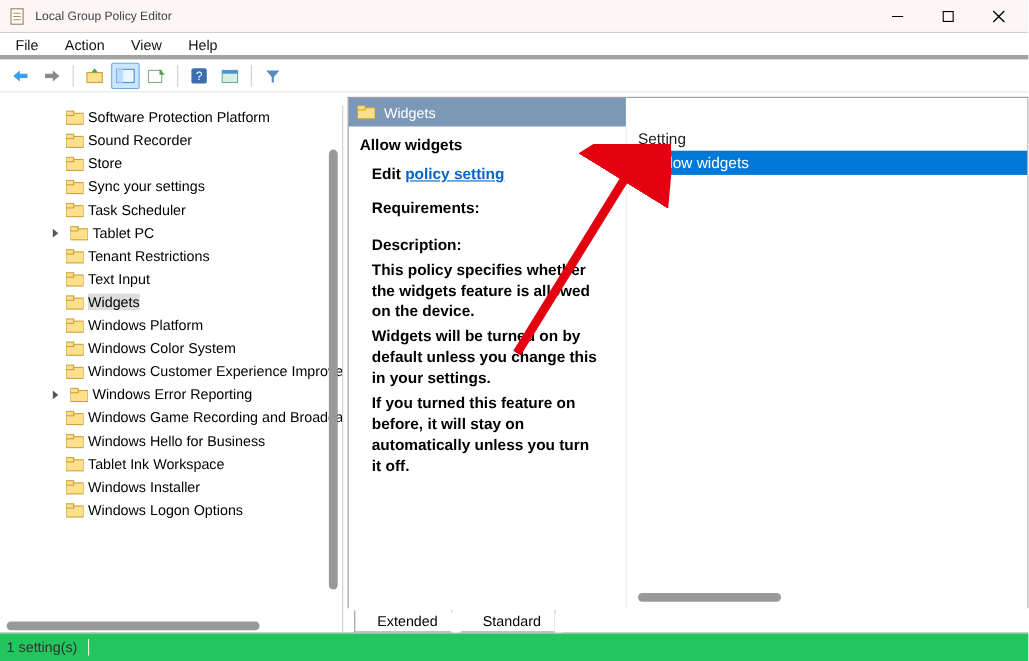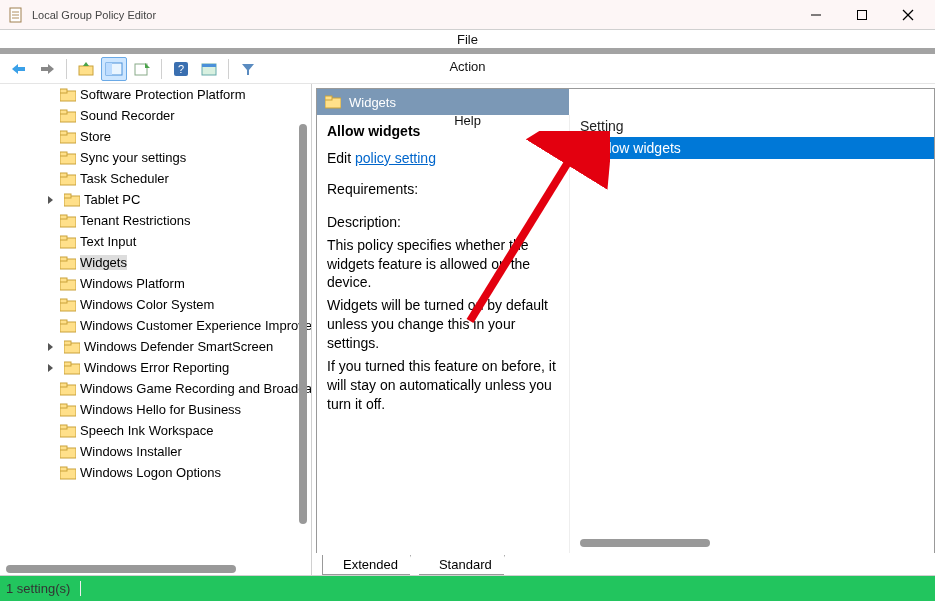--- a/index.html
+++ b/index.html
@@ -4,46 +4,46 @@
 <style>
   * { box-sizing: border-box; margin: 0; padding: 0; }
   html, body { width: 935px; height: 601px; font-family: "Segoe UI", Arial, sans-serif; font-size: 13px; background: #fff; color: #000; overflow: hidden; }
   
   .titlebar { height: 30px; display: flex; align-items: center; padding: 0 4px 0 8px; border-bottom: 1px solid #d0d0d0; background: #fdf6f6; }
   .titlebar .app-icon { width: 16px; height: 16px; margin-right: 8px; }
   .titlebar .title { flex: 1; color: #444; font-size: 11px; }
   .win-controls { display: flex; }
   .win-controls div { width: 46px; height: 29px; display: flex; align-items: center; justify-content: center; }
   
-  .menubar { height: 24px; display: flex; align-items: center; padding: 0 6px; gap: 8px; border-bottom: 6px solid #a3a3a3; flex-direction: column; }
+  .menubar { height: 24px; display: flex; align-items: center; padding: 0 6px; gap: 8px; border-bottom: 4px solid #a3a3a3; }
   .menubar span { padding: 2px 8px; color: #111; }
   
   .toolbar { height: 30px; display: flex; align-items: center; padding: 0 6px; gap: 2px; border-bottom: 1px solid #e5e5e5; }
   .tbtn { width: 26px; height: 24px; display: flex; align-items: center; justify-content: center; border-radius: 2px; }
   .tbtn.active { background: #cde6ff; border: 1px solid #6aa9e6; }
   .tsep { width: 1px; height: 20px; background: #d0d0d0; margin: 0 4px; }
   
   .client { display: flex; height: 491px; }
-  .tree-pane { width: 312px; border-right: 1px solid #d0d0d0; position: relative; overflow: hidden; }
+  .tree-pane { width: 312px; border-right: 1px solid #d0d0d0; position: relative; overflow: hidden; margin-top: 12px; }
   .tree-scroll { position: absolute; inset: 0 0 14px 0; overflow: hidden; }
   .tree-item { height: 21px; display: flex; align-items: center; padding-left: 60px; gap: 4px; white-space: nowrap; font-size: 13px; color: #000; }
   .tree-item.hasChevron::before { content:""; width:0; height:0; border-left:5px solid #555; border-top:4px solid transparent; border-bottom:4px solid transparent; position:relative; left:-12px; margin-right:-5px; }
   .tree-item.selected .label { background:#ddd; color:#000;}
   .tree-item .folder { width:16px; height:14px; flex:0 0 16px; }
   .tree-hscroll { position:absolute; left:6px; bottom:2px; width:230px; height:8px; background:#999; border-radius:4px; }
   .tree-vscroll { position:absolute; right:4px; top:40px; width:8px; height:400px; background:#999; border-radius:4px; }
   
   .right-pane { flex:1; display:flex; flex-direction:column; padding:4px 0 0 4px; }
   .right-inner { flex:1; border:1px solid #999; border-bottom:none; display:flex; flex-direction:column; }
   .cat-header { background:#7b98b6; color:#fff; height:26px; display:flex; align-items:center; padding:0 8px; gap:8px; width:252px; }
   .body-cols { flex:1; display:flex; overflow:hidden; position:relative;}
   .desc-col { width:252px; padding:8px 10px 8px 10px; font-size:14px; color:#000; }
   .desc-col h4 { font-weight:bold; font-size:14px; margin-bottom:10px;}
   .desc-col .link { color:#0066cc; text-decoration:underline; }
-  .desc-col p { margin:4px 0; line-height:1.35; }
+  .desc-col p { margin:4px 11px; line-height:1.35;font-weight:bold; }
   .list-col { flex:1; position:relative; border-left:1px solid #eee;}
   .col-head { height:22px; display:flex; align-items:center; padding:0 10px; font-size:14px; color:#222; }
   .list-row { height:22px; display:flex; align-items:center; padding:0 4px; gap:6px; font-size:14px; color:#fff; }
   .list-row.selected { background:#0078d7; }
   .row-icon { width:16px; height:16px; }
   .list-hscroll { position:absolute; left:10px; bottom:6px; width:130px; height:8px; background:#999; border-radius:4px; }
   
   .tabs { height:22px; display:flex; align-items:flex-end; padding-left:6px; font-size:13px; }
   .tab { padding:2px 12px 2px 20px; border:1px solid #999; border-top:none; background:#fff; position:relative; }
   .tab + .tab { border-left:none; }
@@ -237,27 +237,20 @@
             <rect x="0" y="3" width="16" height="10" fill="#ffe08a" stroke="#caa23a"></rect>
             <rect x="0" y="1" width="7" height="4" fill="#ffe08a" stroke="#caa23a"></rect>
           </svg>
           <span class="label">Windows Customer Experience Improvement Program</span>
         </div>
         <div class="tree-item hasChevron">
           <svg class="folder" width="16" height="14">
             <rect x="0" y="3" width="16" height="10" fill="#ffe08a" stroke="#caa23a"></rect>
             <rect x="0" y="1" width="7" height="4" fill="#ffe08a" stroke="#caa23a"></rect>
           </svg>
-          <span class="label">Windows Defender SmartScreen</span>
-        </div>
-        <div class="tree-item hasChevron">
-          <svg class="folder" width="16" height="14">
-            <rect x="0" y="3" width="16" height="10" fill="#ffe08a" stroke="#caa23a"></rect>
-            <rect x="0" y="1" width="7" height="4" fill="#ffe08a" stroke="#caa23a"></rect>
-          </svg>
           <span class="label">Windows Error Reporting</span>
         </div>
         <div class="tree-item">
           <svg class="folder" width="16" height="14">
             <rect x="0" y="3" width="16" height="10" fill="#ffe08a" stroke="#caa23a"></rect>
             <rect x="0" y="1" width="7" height="4" fill="#ffe08a" stroke="#caa23a"></rect>
           </svg>
           <span class="label">Windows Game Recording and Broadcasting</span>
         </div>
         <div class="tree-item">
@@ -265,21 +258,21 @@
             <rect x="0" y="3" width="16" height="10" fill="#ffe08a" stroke="#caa23a"></rect>
             <rect x="0" y="1" width="7" height="4" fill="#ffe08a" stroke="#caa23a"></rect>
           </svg>
           <span class="label">Windows Hello for Business</span>
         </div>
         <div class="tree-item">
           <svg class="folder" width="16" height="14">
             <rect x="0" y="3" width="16" height="10" fill="#ffe08a" stroke="#caa23a"></rect>
             <rect x="0" y="1" width="7" height="4" fill="#ffe08a" stroke="#caa23a"></rect>
           </svg>
-          <span class="label">Speech Ink Workspace</span>
+          <span class="label">Tablet Ink Workspace</span>
         </div>
         <div class="tree-item">
           <svg class="folder" width="16" height="14">
             <rect x="0" y="3" width="16" height="10" fill="#ffe08a" stroke="#caa23a"></rect>
             <rect x="0" y="1" width="7" height="4" fill="#ffe08a" stroke="#caa23a"></rect>
           </svg>
           <span class="label">Windows Installer</span>
         </div>
         <div class="tree-item">
           <svg class="folder" width="16" height="14">

